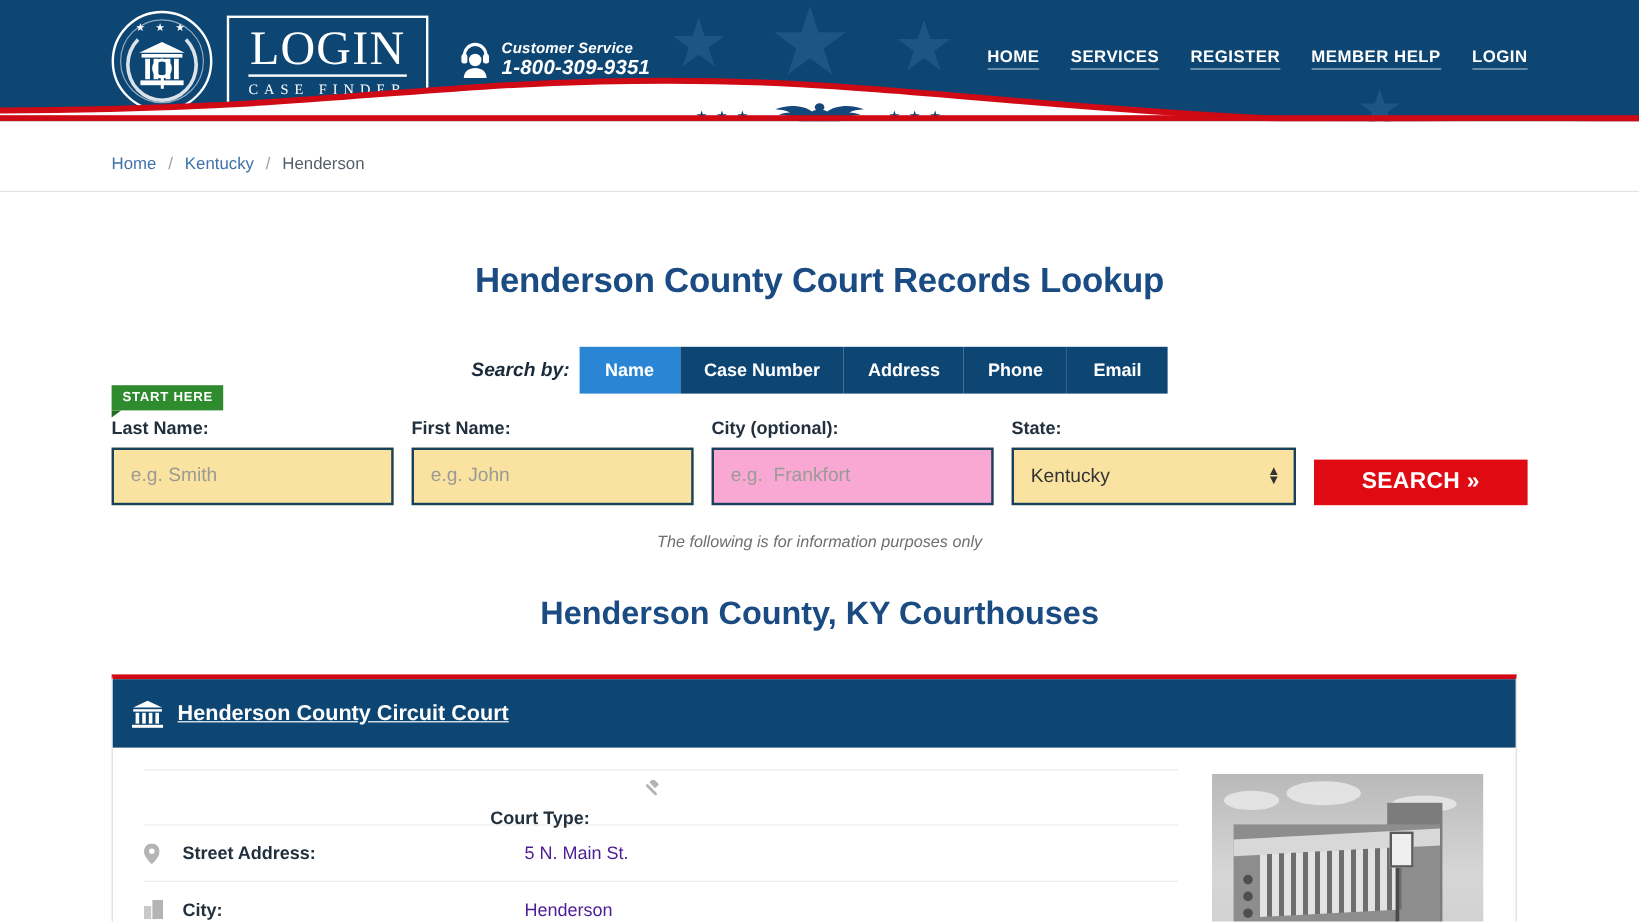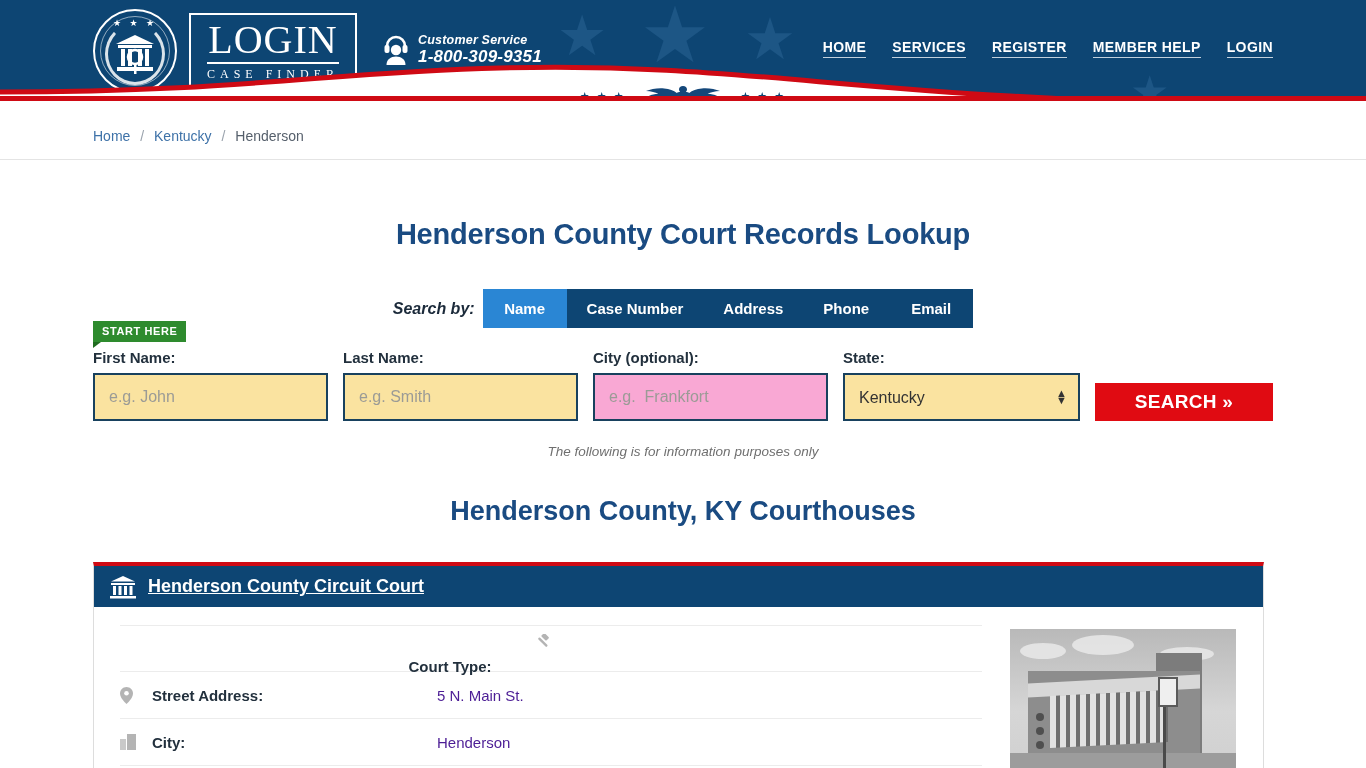--- a/index.html
+++ b/index.html
@@ -280,21 +280,21 @@
   
   .court-card {
     margin-top: 35px;
     border: 1px solid #dddddd;
     border-top: 4px solid #cf0a14;
     background: #fff;
     width: 1171px;
   }
   .card-head {
     background: #0d4573;
-    height: 41px;
+    height: 57px;
     display: flex;
     align-items: center;
     padding-left: 16px;
     width: 1169px;
   }
   .bank-icon { margin-right: 12px; display: block; }
   .card-head-link {
     color: #ffffff;
     font-size: 18px;
     font-weight: bold;
@@ -489,28 +489,28 @@
     <div class="tab">Case Number</div>
     <div class="tab">Address</div>
     <div class="tab">Phone</div>
     <div class="tab">Email</div>
   </div>
 
   <div class="search-form">
 
     <div class="start-here">START HERE</div>
 
+    <div class="field f-last">
+      <label class="field-label">Last Name:</label>
+      <input class="yellow" type="text" placeholder="e.g. Smith" style="">
+    </div>
+
     <div class="field f-first">
       <label class="field-label">First Name:</label>
       <input class="yellow" type="text" placeholder="e.g. John" style="">
-    </div>
-
-    <div class="field f-last">
-      <label class="field-label">Last Name:</label>
-      <input class="yellow" type="text" placeholder="e.g. Smith" style="">
     </div>
 
     <div class="field f-city">
       <label class="field-label">City (optional):</label>
       <input class="white" type="text" placeholder="e.g.  Frankfort" style="">
     </div>
 
     <div class="field f-state">
       <label class="field-label">State:</label>
       <div class="select-wrap">

